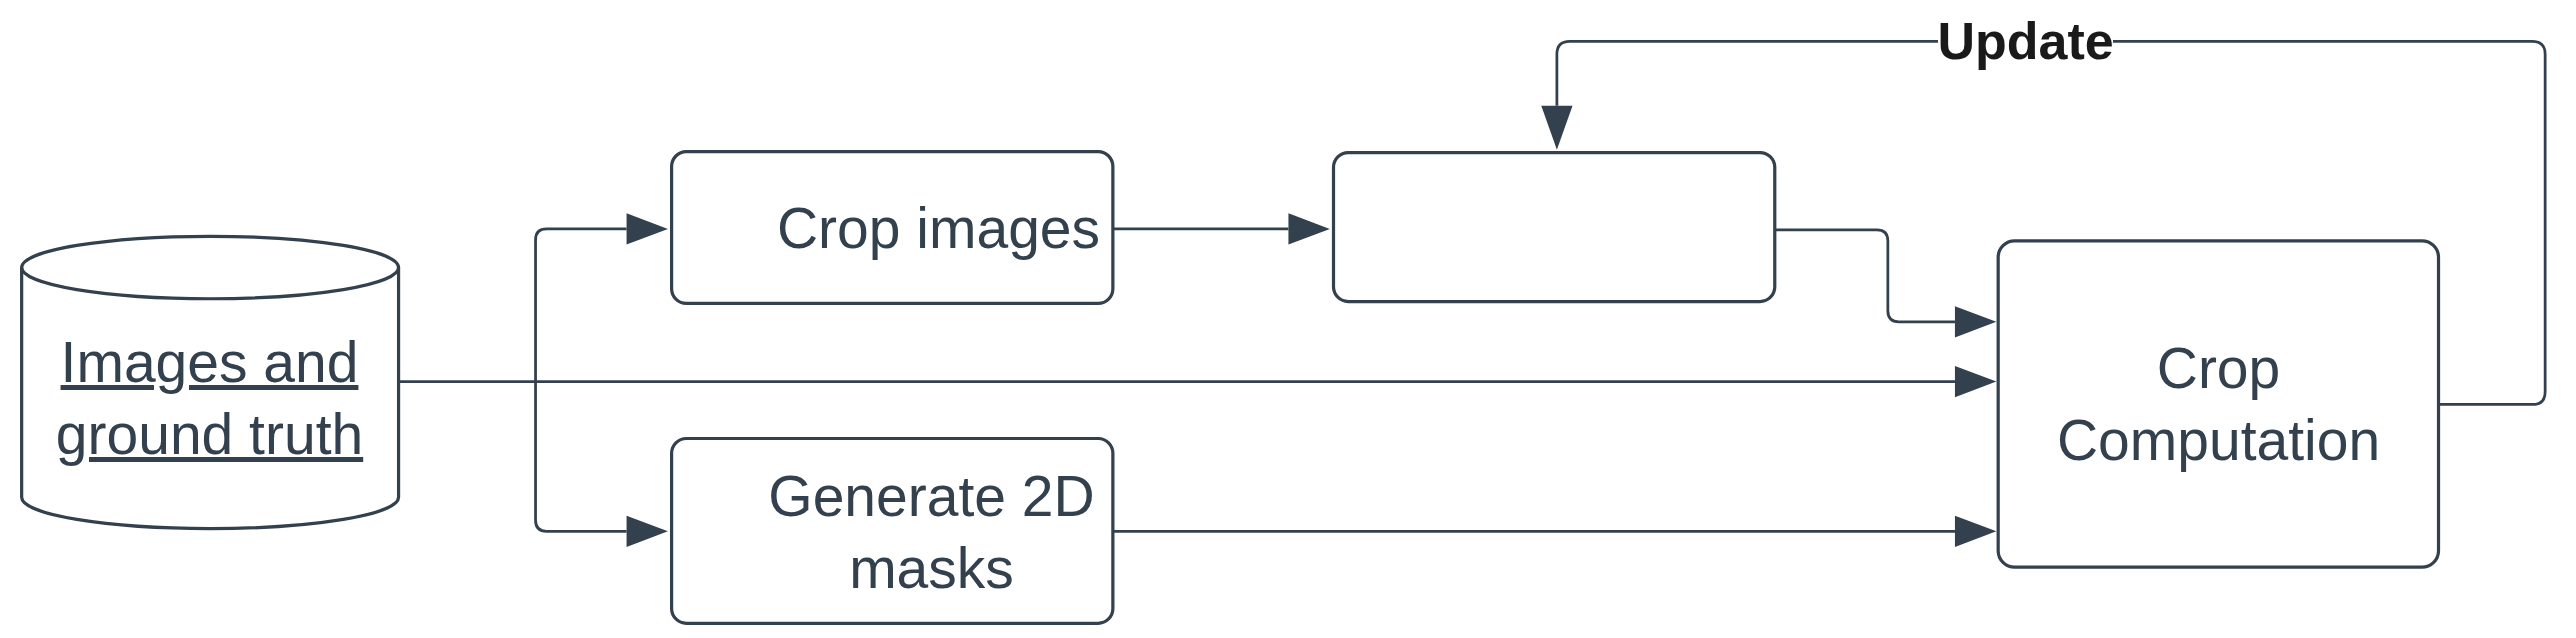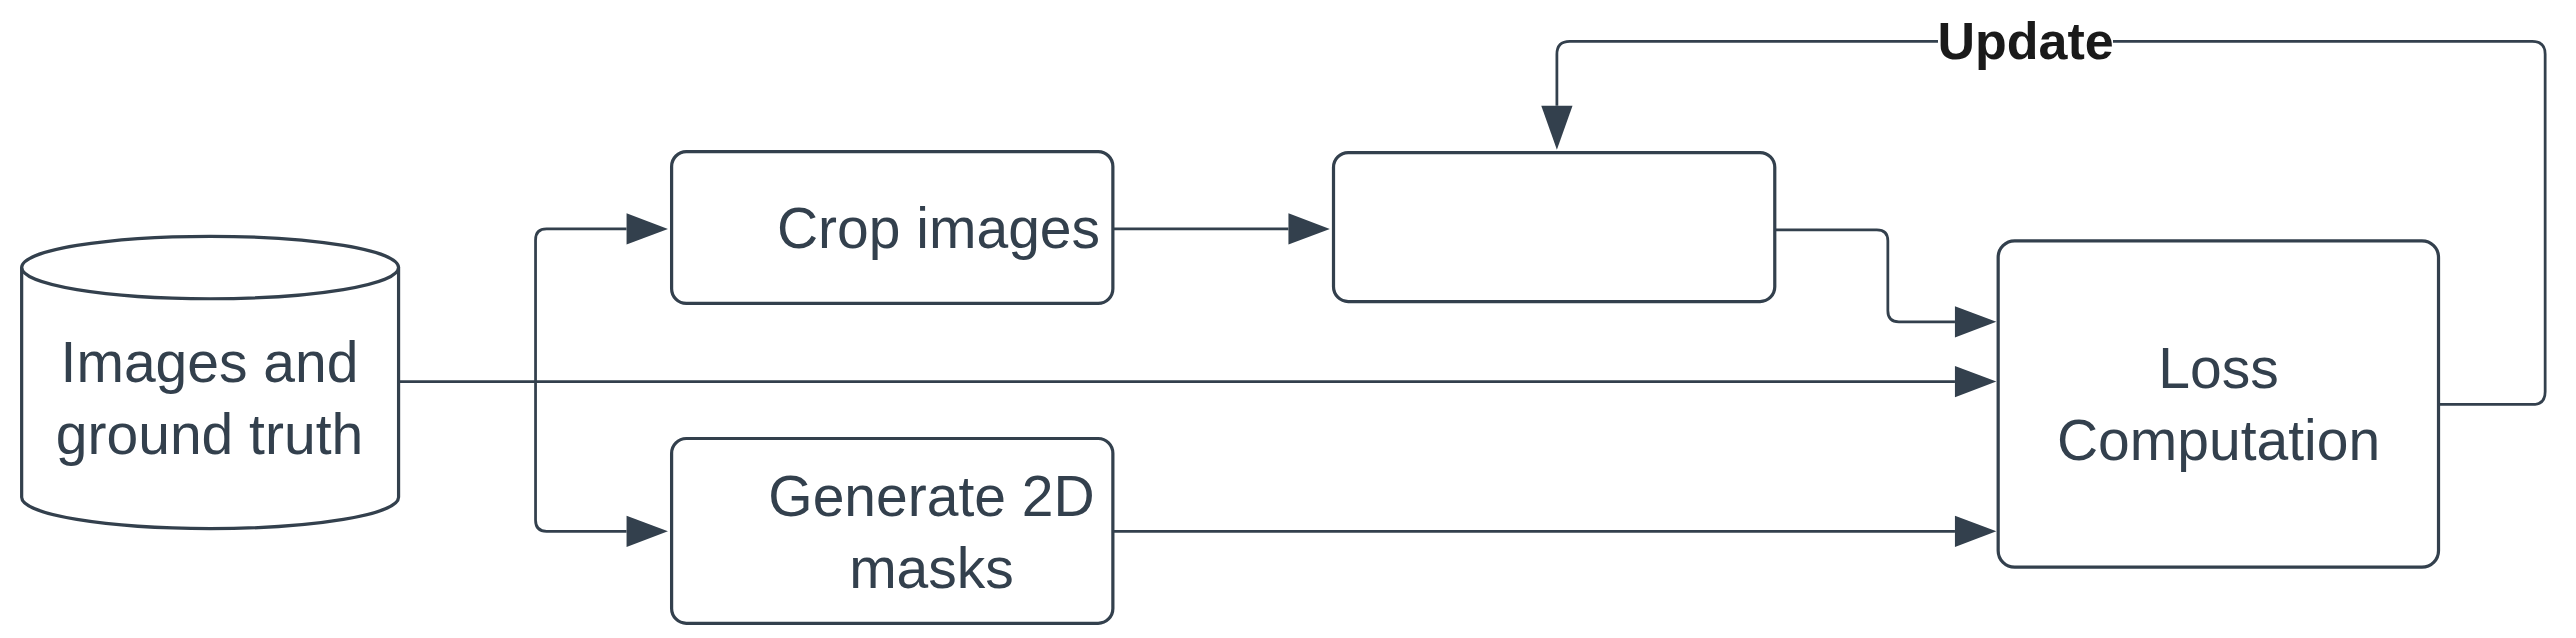--- a/index.html
+++ b/index.html
@@ -74,28 +74,28 @@
 
     <rect class="shape" x="730" y="165" width="480" height="165" rx="16" ry="16"></rect>
 
     <rect class="shape" x="1450" y="166" width="480" height="162" rx="16" ry="16"></rect>
 
     <rect class="shape" x="730" y="477" width="480" height="201" rx="16" ry="16"></rect>
 
     <rect class="shape" x="2173" y="262" width="479" height="355" rx="18" ry="18"></rect>
   </svg>
 
-  <div class="node-label" style="left:21px; top:303px; width:377px; height:189px;">Images and
+  <div class="node-label" style="left:21px; top:303px; width:377px; height:189px;text-decoration:underline;">Images and
 ground truth</div>
 
   <div class="node-label" style="left:671px; top:152px; width:441px; height:152px;margin-left:47px;">Crop images</div>
 
 
   <div class="node-label" style="left:671px; top:439px; width:441px; height:185px;margin-left:40px;">Generate 2D
 masks</div>
 
-  <div class="node-label" style="left:1998px; top:241px; width:441px; height:326px;">Loss
+  <div class="node-label" style="left:1998px; top:241px; width:441px; height:326px;">Crop
 Computation</div>
 
   <div class="edge-label" style="left:1938px; top:9.2px; width:175px; height:64px;">Update</div>
 
 </div>
 
 
 </body></html>

